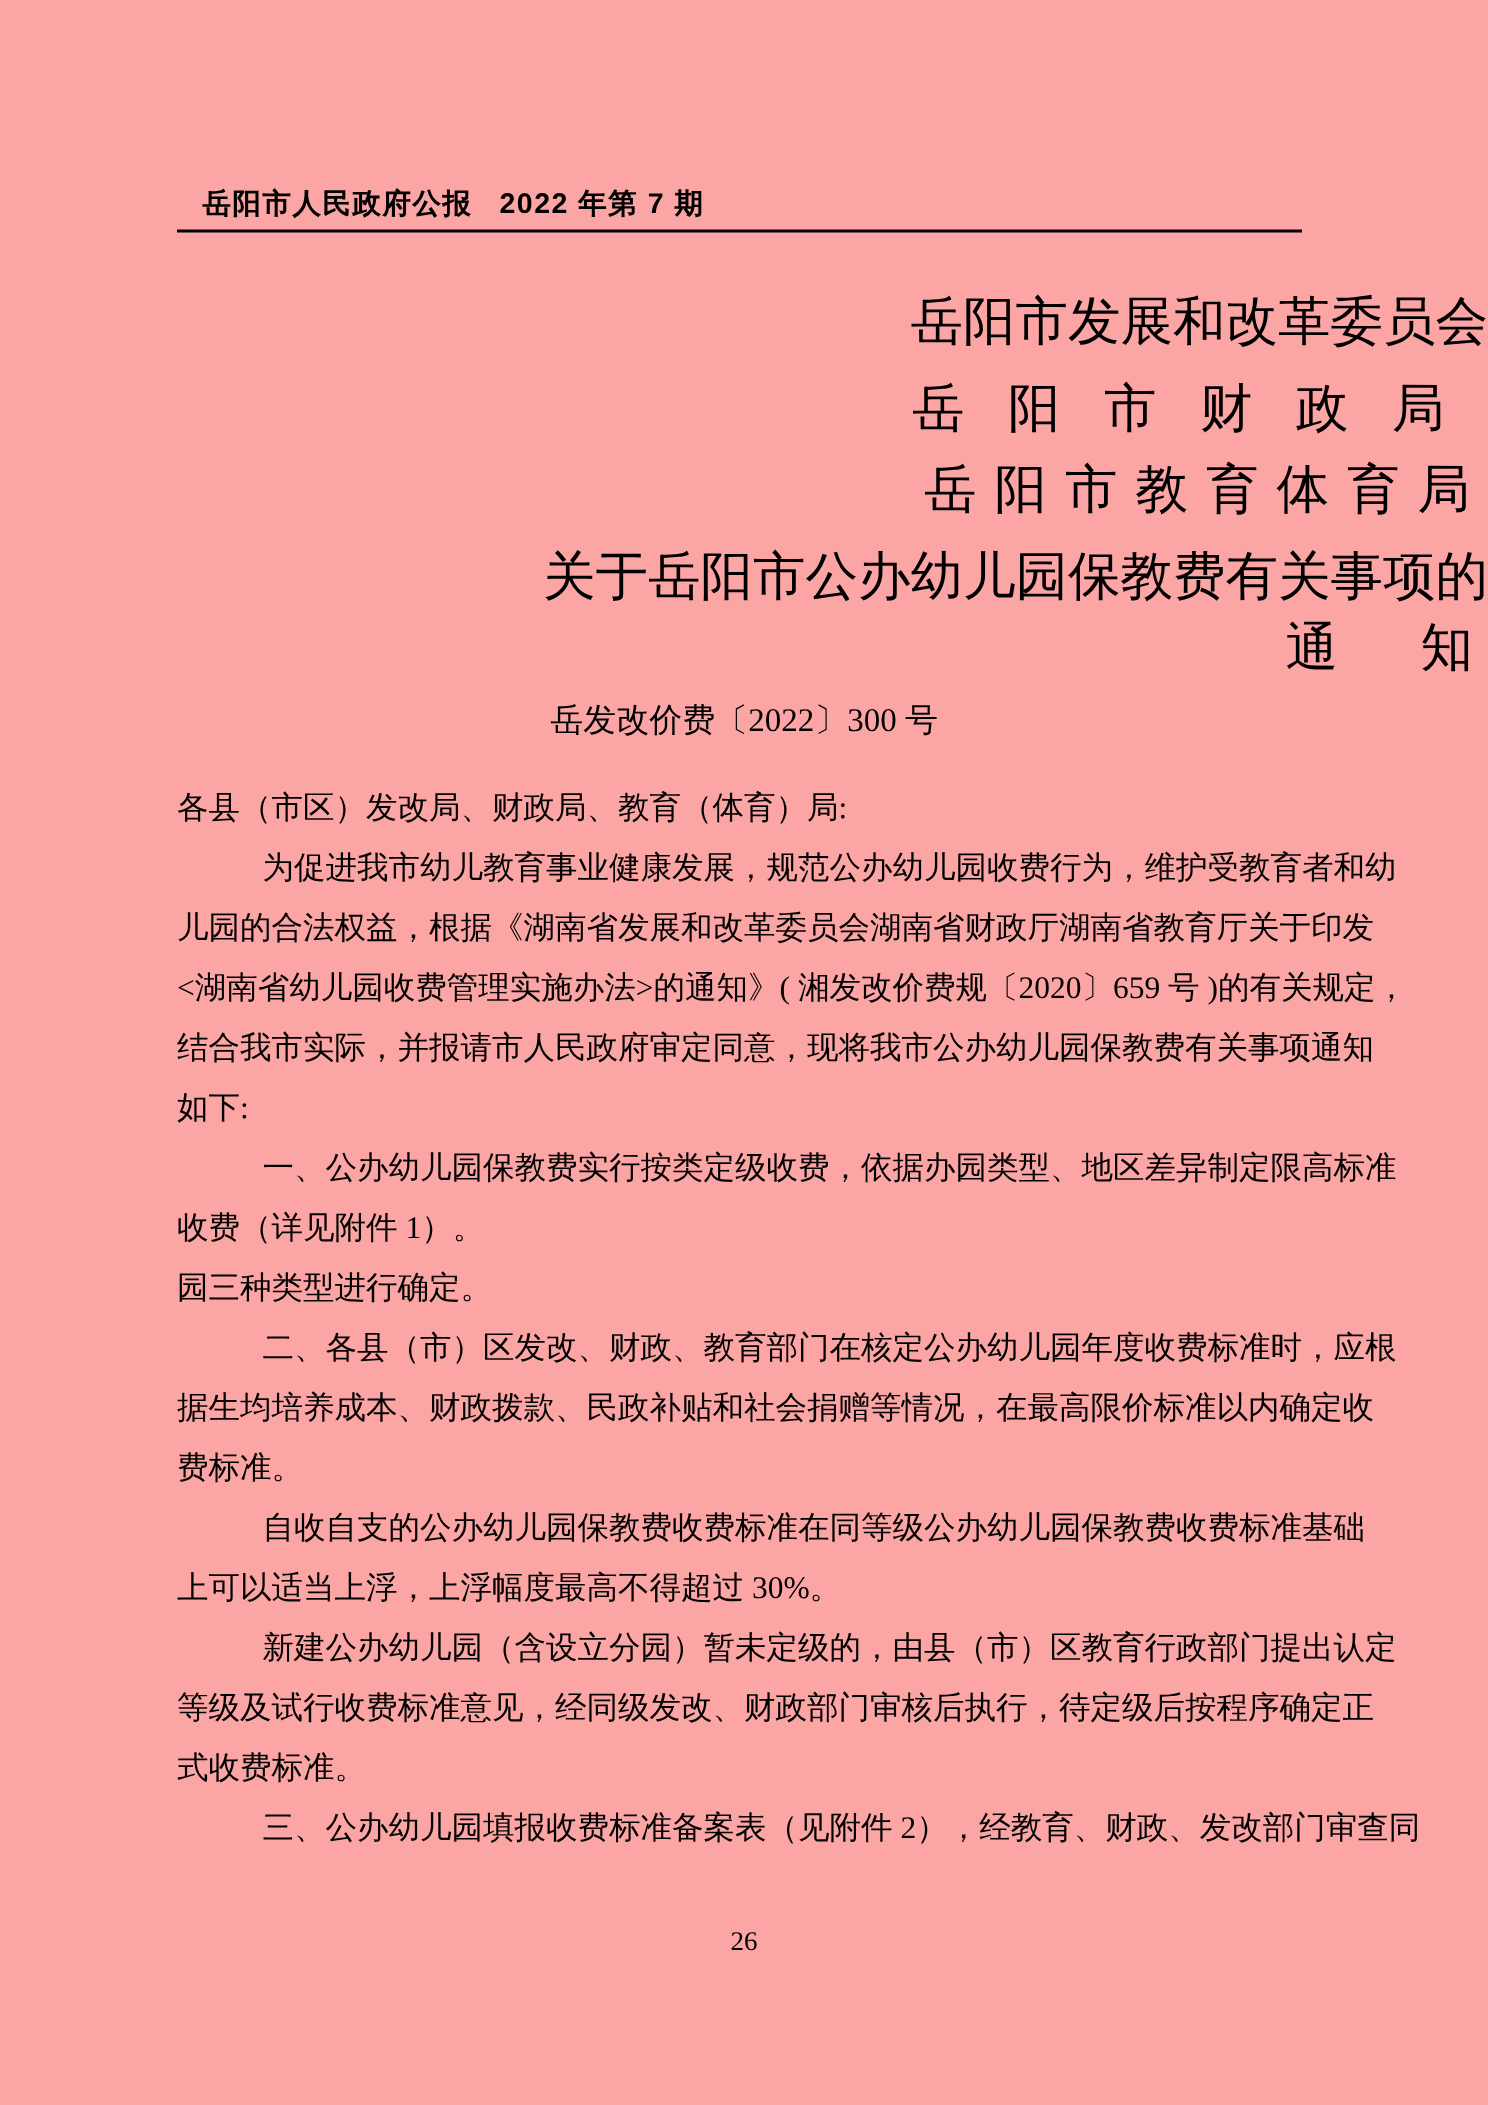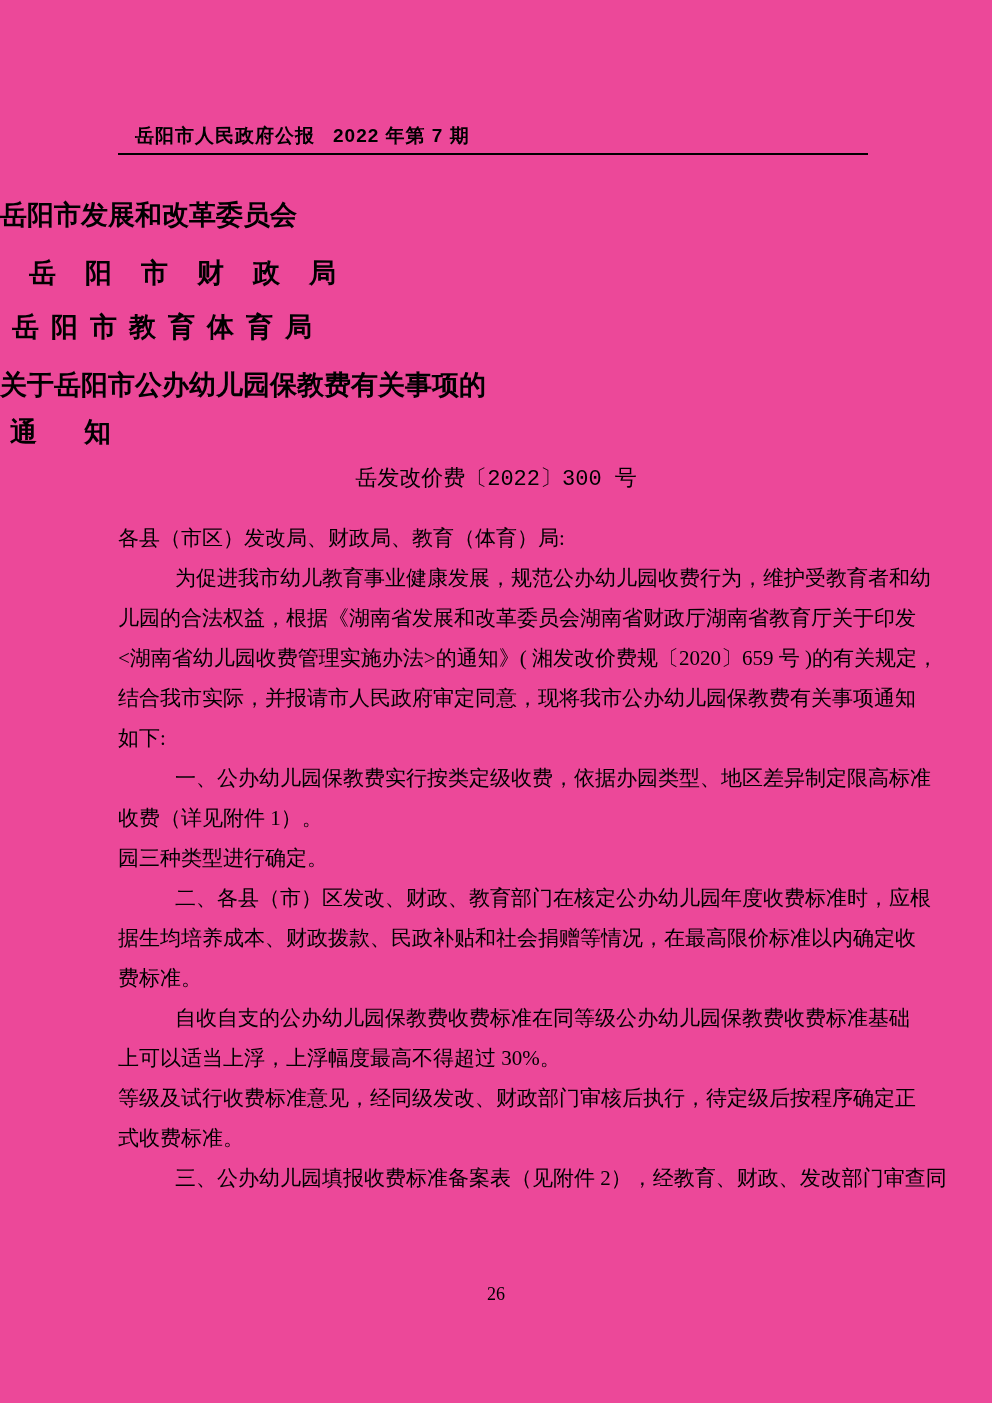--- a/index.html
+++ b/index.html
@@ -1,21 +1,21 @@
 <!DOCTYPE html>
 <html><head>
 <meta charset="utf-8">
 <style>
   html, body { margin: 0; padding: 0; background: #e8e8e8; }
   .page {
     position: relative;
     width: 992px;
     height: 1403px;
     margin: 0 auto;
-    background: #ec4899;
+    background: #fca5a5;
     color: #000000;
     overflow: hidden;
   }
   .header-text {
     position: absolute;
     left: 135px;
     top: 123px;
     font-family: "Liberation Sans", "DejaVu Sans", sans-serif;
     font-size: 19px;
     font-weight: 700;
@@ -28,39 +28,39 @@
     left: 118px;
     top: 153px;
     width: 750px;
     height: 2px;
     background: #000000;
   }
   .title-line {
     position: absolute;
     left: 0;
     right: 0;
-    text-align: left;
+    text-align: right;
     font-family: "Liberation Serif", "DejaVu Serif", serif;
-    font-weight: 700;
-    font-size: 27px;
+    font-weight: 400;
+    font-size: 35px;
     line-height: 34px;
     white-space: nowrap;
   }
   .t1 { top: 198px; }
   .t2 { top: 256px; letter-spacing: 29px; text-indent: 29px; }
   .t3 { top: 310px; letter-spacing: 12px; text-indent: 12px; }
   .t4 { top: 368px; }
   .t5 { top: 415px; letter-spacing: 10px; text-indent: 10px; }
   .doc-number {
     position: absolute;
     left: 0;
     right: 0;
     top: 467px;
     text-align: center;
-    font-family: Liberation Mono, monospace;
+    font-family: Liberation Serif, serif;
     font-size: 22px;
     line-height: 26px;
     white-space: nowrap;
   }
   .body-block {
     position: absolute;
     left: 118px;
     top: 518px;
     width: 762px;
     font-family: "Liberation Serif", "DejaVu Serif", serif;
@@ -116,20 +116,21 @@
       <div class="body-line">结合我市实际，并报请市人民政府审定同意，现将我市公办幼儿园保教费有关事项通知</div>
       <div class="body-line para-end">如下:</div>
       <div class="body-line indent">一、公办幼儿园保教费实行按类定级收费，依据办园类型、地区差异制定限高标准</div>
       <div class="body-line para-end">收费（详见附件 1）。</div>
       <div class="body-line para-end">园三种类型进行确定。</div>
       <div class="body-line indent">二、各县（市）区发改、财政、教育部门在核定公办幼儿园年度收费标准时，应根</div>
       <div class="body-line">据生均培养成本、财政拨款、民政补贴和社会捐赠等情况，在最高限价标准以内确定收</div>
       <div class="body-line para-end">费标准。</div>
       <div class="body-line indent">自收自支的公办幼儿园保教费收费标准在同等级公办幼儿园保教费收费标准基础</div>
       <div class="body-line para-end">上可以适当上浮，上浮幅度最高不得超过 30%。</div>
+      <div class="body-line indent">新建公办幼儿园（含设立分园）暂未定级的，由县（市）区教育行政部门提出认定</div>
       <div class="body-line">等级及试行收费标准意见，经同级发改、财政部门审核后执行，待定级后按程序确定正</div>
       <div class="body-line para-end">式收费标准。</div>
       <div class="body-line indent">三、公办幼儿园填报收费标准备案表（见附件 2），经教育、财政、发改部门审查同</div>
     </div>
 
   <div class="page-number">26</div>
 
 </div>
 
 </body></html>

